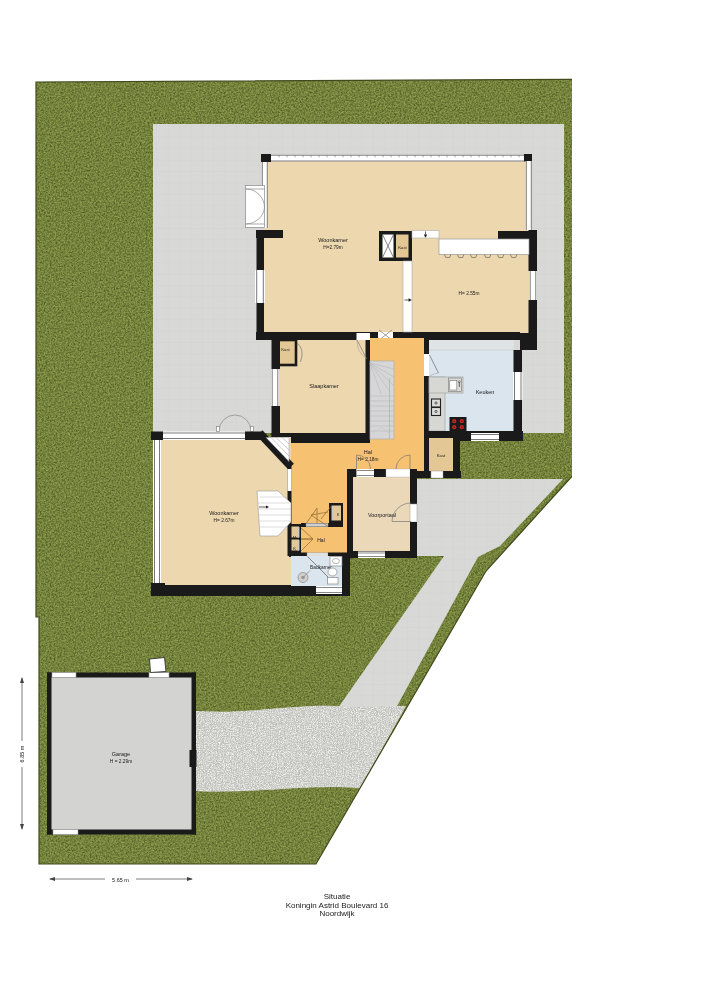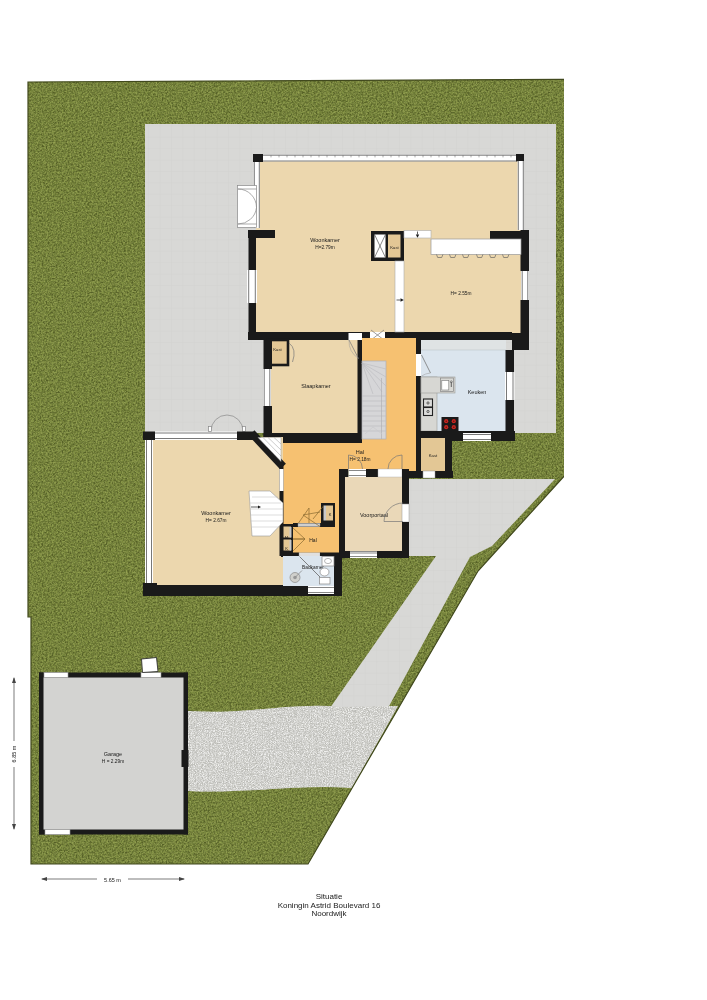--- a/index.html
+++ b/index.html
@@ -1,16 +1,16 @@
 <!DOCTYPE html>
 <html><head>
 <meta charset="utf-8">
 <style>
 html,body{margin:0;padding:0;background:#fff;}
-#page{position:relative;width:564px;height:1000px;background:#fff;overflow:hidden;}
+#page{position:relative;width:564px;height:1000px;background:#fff;overflow:hidden;padding-left:8px;}
 text{font-family:"Liberation Sans",sans-serif;fill:#1a1a1a;}
 </style>
 </head>
 <body>
 <div id="page">
 <svg width="707" height="1000" viewBox="0 0 707 1000">
 <defs>
 <clipPath id="lawnclip">
           <path d="M28,82 L633,79 L694,333 L478,571 L308,864 L31,864 L31,617 L28,617 Z"></path>
         </clipPath>

